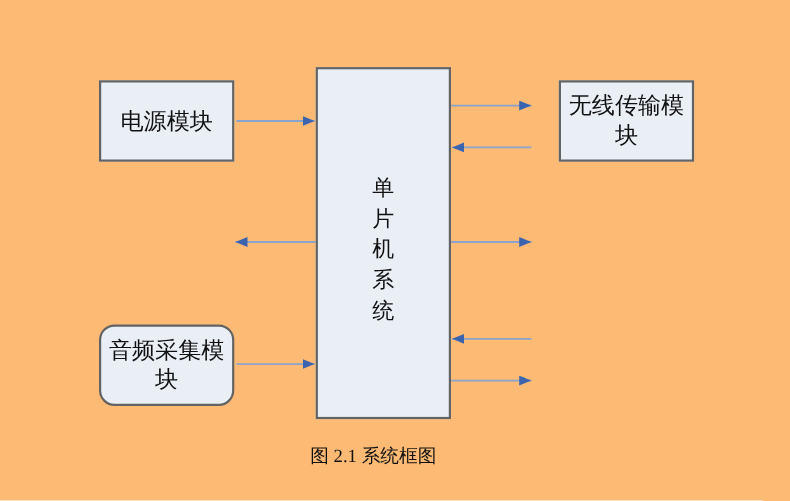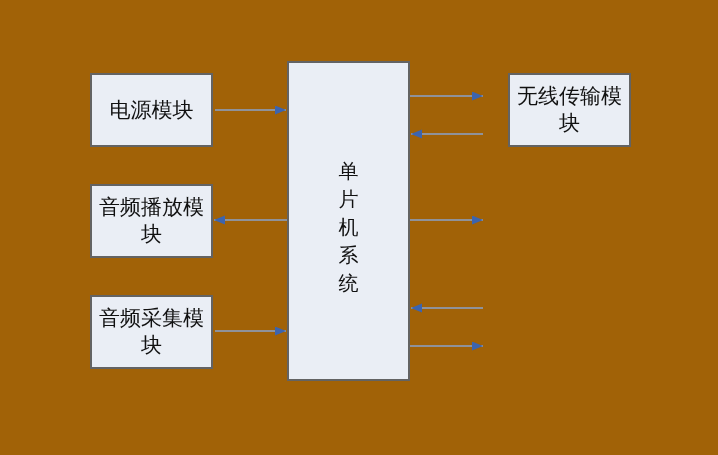--- a/index.html
+++ b/index.html
@@ -6,21 +6,21 @@
     --box-fill:#eaeef5;
     --box-border:#636363;
     --arrow-line:#8aa3cc;
     --arrow-head:#3c64ae;
     --text-color:#111111;
   }
   html,body{margin:0;padding:0;background:#ffffff;}
   .canvas{
     position:relative;
     width:718px;height:455px;
-    background:#a16207;
+    background:#fdba74;
     font-family:"Liberation Serif","DejaVu Serif",serif;
     color:var(--text-color);
     overflow:hidden;
   }
   .box{
     position:absolute;
     box-sizing:border-box;
     background:var(--box-fill);
     border:2px solid var(--box-border);
     display:flex;
@@ -32,21 +32,21 @@
     line-height:27px;
     text-align:center;
     word-break:break-all;
     width:112px;
   }
   .side{width:123px;height:74px;}
   .left-col{left:90px;}
   .right-col{left:508px;}
   .pos-row1{top:73px;}
   .pos-row2{top:184px;}
-  .pos-row3{top:295px;}
+  .pos-row3{top:295px;border-radius:14px;}
   .center-box{
     left:287px;top:61px;width:123px;height:320px;
   }
   .center-box .label{
     font-size:20px;
     line-height:28px;
     width:22px;
     word-break:break-all;
     margin-top:12px;
   }
@@ -84,28 +84,26 @@
     <line x1="410" y1="96" x2="483" y2="96" marker-end="url(#ah)"></line>
     <line x1="483" y1="134" x2="411" y2="134" marker-end="url(#ah)"></line>
     <line x1="410" y1="220" x2="483" y2="220" marker-end="url(#ah)"></line>
     <line x1="483" y1="308" x2="411" y2="308" marker-end="url(#ah)"></line>
     <line x1="410" y1="346" x2="483" y2="346" marker-end="url(#ah)"></line>
   </svg>
 
   <div class="box side left-col pos-row1">
     <div class="label">电源模块</div>
   </div>
-  <div class="box side left-col pos-row2">
-    <div class="label">音频播放模块</div>
-  </div>
   <div class="box side left-col pos-row3">
     <div class="label">音频采集模块</div>
   </div>
 
   <div class="box center-box">
     <div class="label">单片机系统</div>
   </div>
 
   <div class="box side right-col pos-row1">
     <div class="label">无线传输模块</div>
   </div>
 
+  <div class="caption">图 2.1 系统框图</div>
 </div>
 
 </body></html>

